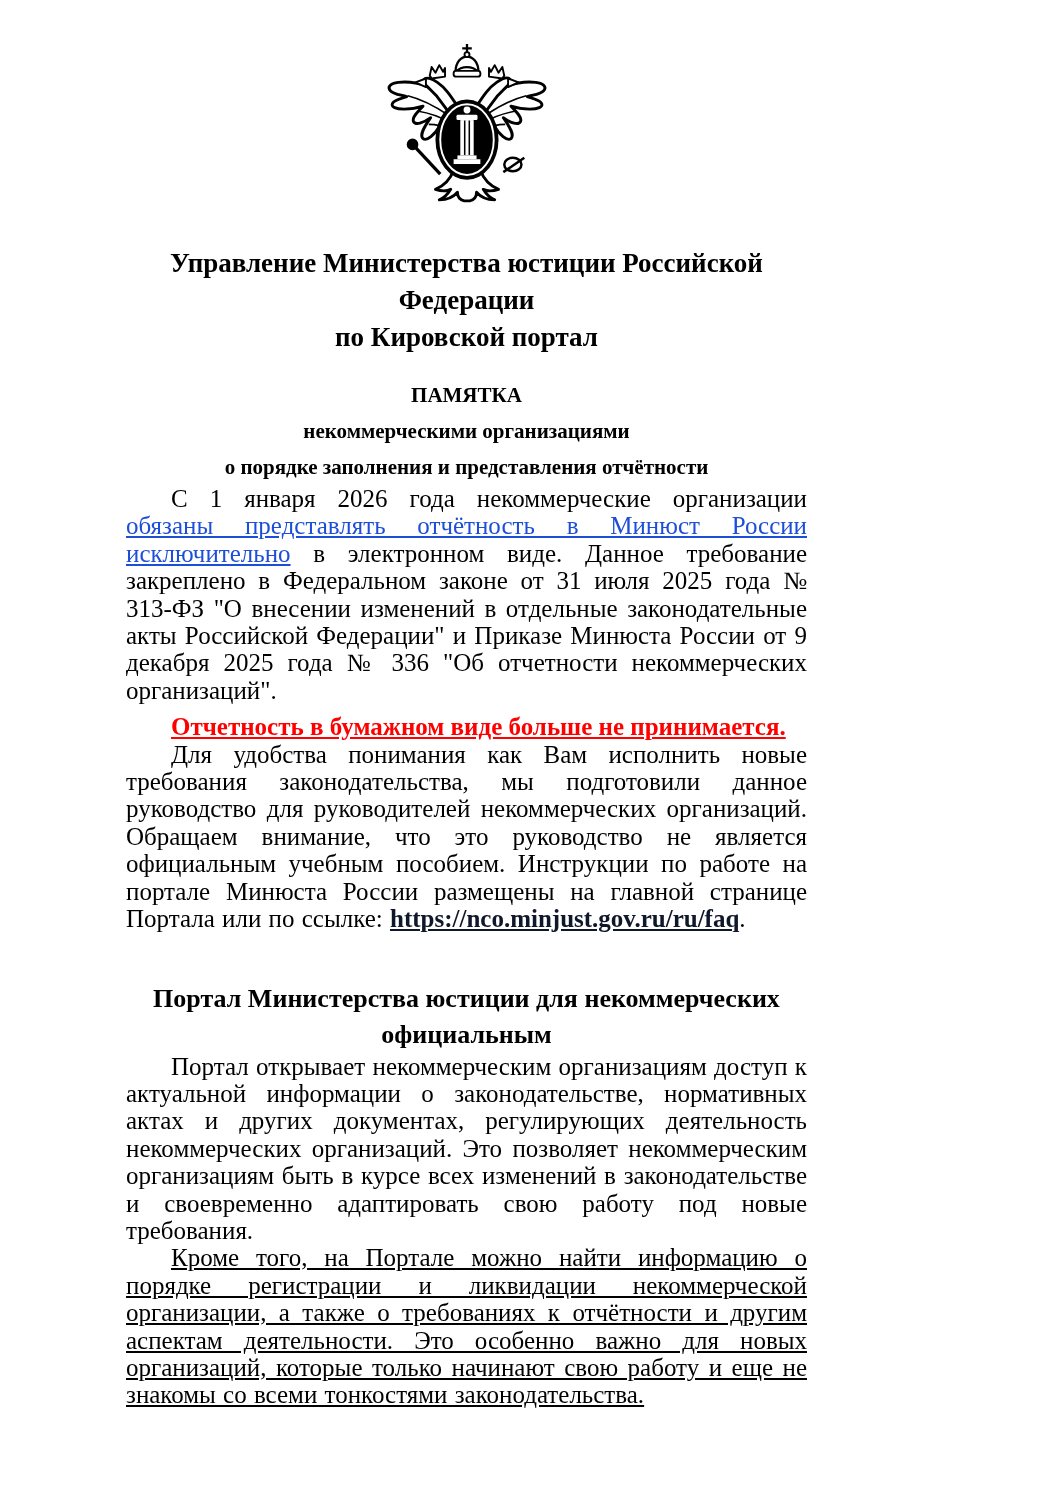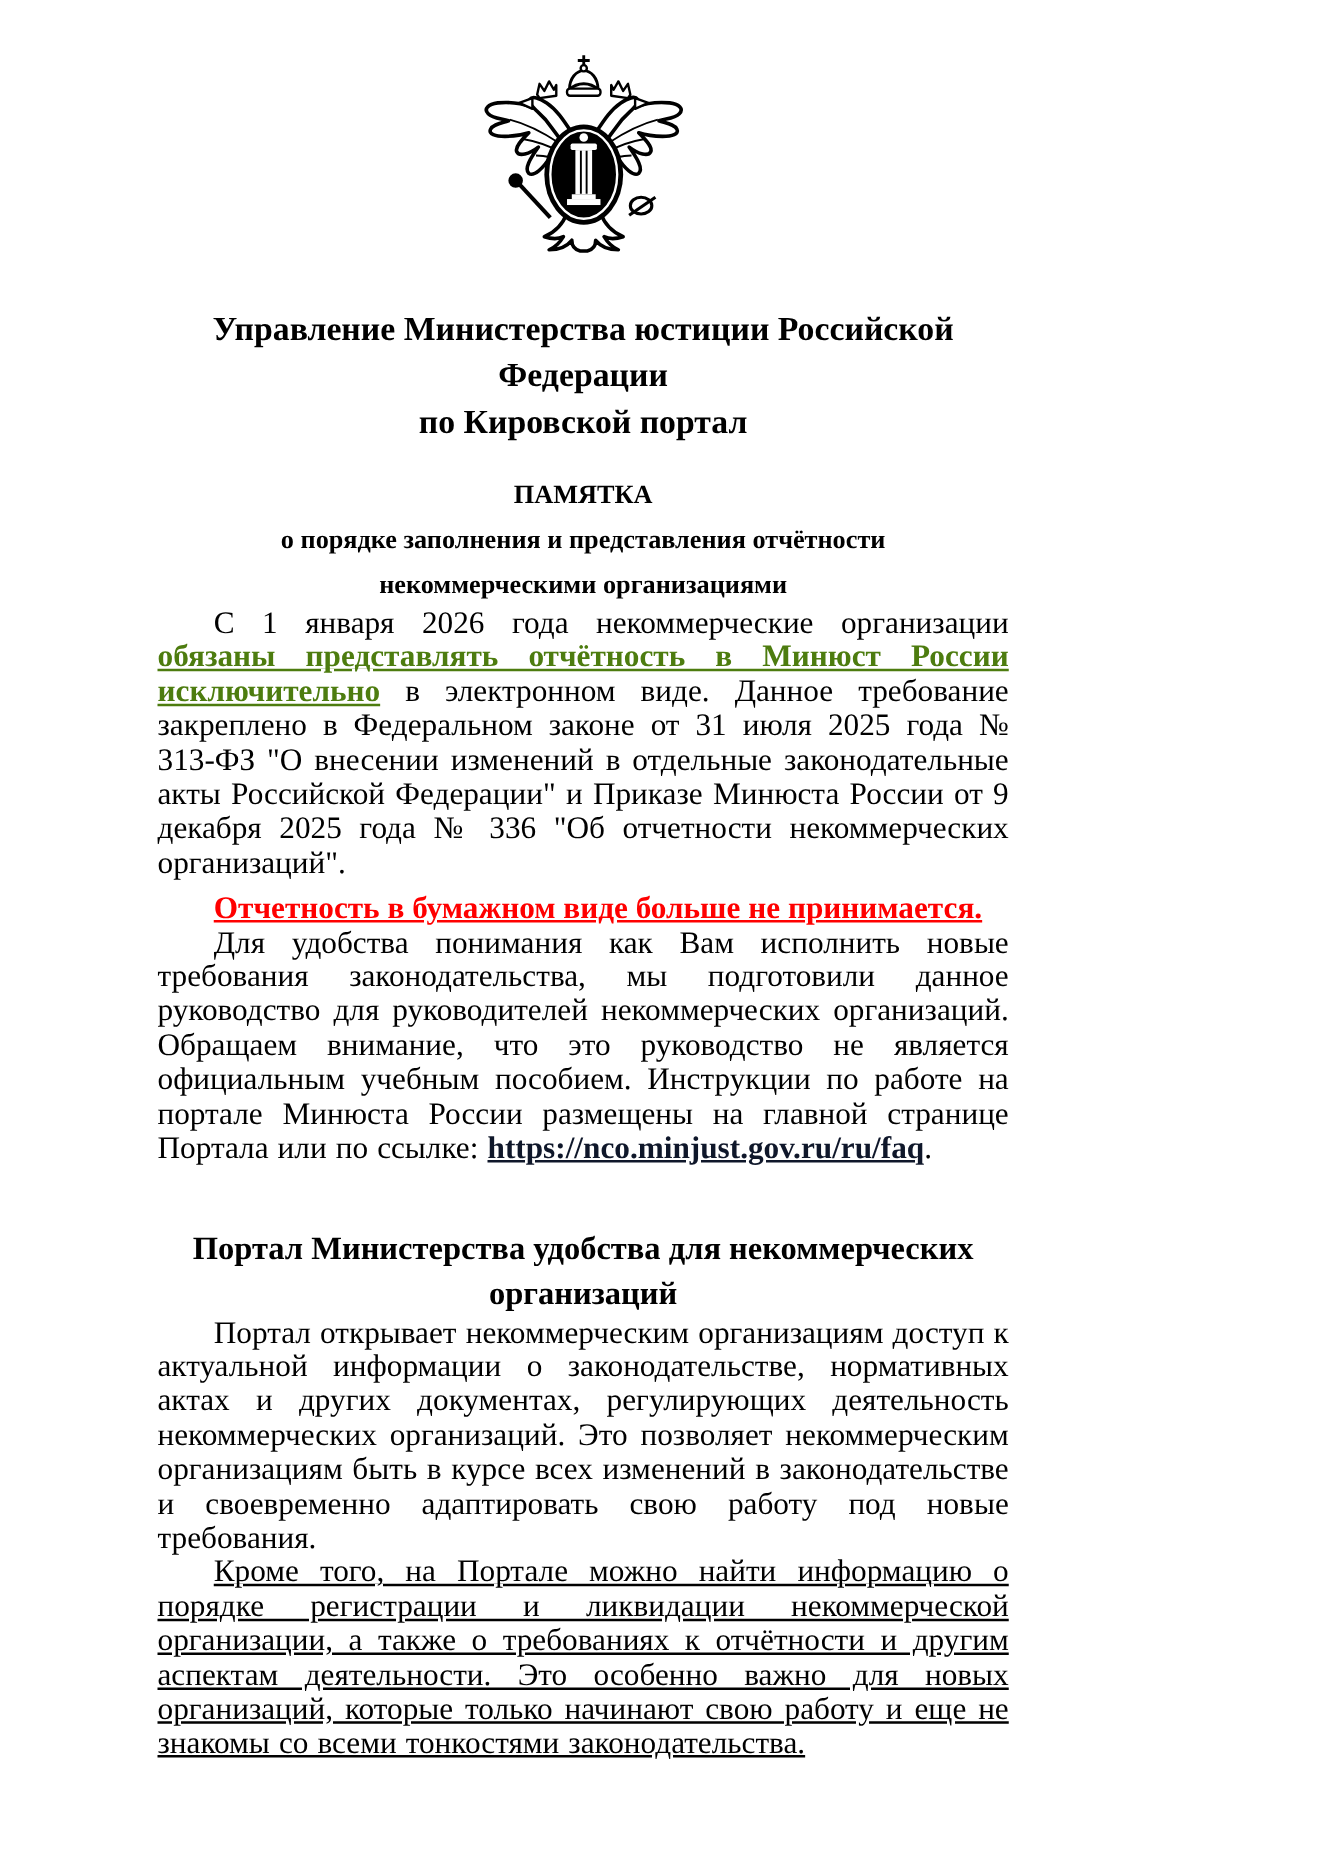--- a/index.html
+++ b/index.html
@@ -61,22 +61,22 @@
     text-align: center;
     font-weight: bold;
     font-size: 26px;
     line-height: 36px;
   }
   .p3 { margin-top: 11px; }
   .p4 { margin-top: 11px; }
   .p5 { margin-top: 8px; text-decoration: underline; }
   .seg-plain { }
   .seg-red {
-    color: #4d7c0f;
-    font-weight: bold;
+    color: #1d4ed8;
+    font-weight: normal;
     text-decoration: underline;
   }
   .seg-link {
     color: #0f172a;
     font-weight: bold;
     text-decoration: underline;
   }
   .seg-bold { font-weight: bold; }
 </style>
 </head>
@@ -137,33 +137,33 @@
     </svg>
   </div>
 
   <div class="org-title">
     <span class="line" style="display:block">Управление Министерства юстиции Российской Федерации</span>
     <span class="line" style="display:block">по Кировской портал</span>
   </div>
 
   <div class="doc-heading">
     <span class="line">ПАМЯТКА</span>
+    <span class="line">некоммерческими организациями</span>
     <span class="line">о порядке заполнения и представления отчётности</span>
-    <span class="line">некоммерческими организациями</span>
   </div>
 
   <div class="body-copy">
 
     <p class="p1"><span class="seg-plain">С 1 января 2026 года некоммерческие организации </span><span class="seg-red">обязаны представлять отчётность в Минюст России исключительно</span><span class="seg-plain"> в электронном виде. Данное требование закреплено в Федеральном законе от 31 июля 2025 года  № 313-ФЗ "О внесении изменений в отдельные законодательные акты Российской Федерации" и Приказе Минюста России от 9 декабря 2025 года № 336 "Об отчетности некоммерческих организаций".</span></p>
 
     <div class="notice-line">Отчетность в бумажном виде больше не принимается.</div>
 
     <p class="p2"><span class="seg-plain">Для удобства понимания как Вам исполнить новые требования законодательства, мы подготовили данное руководство для руководителей некоммерческих организаций. Обращаем внимание, что это руководство не является официальным учебным пособием. Инструкции по работе на портале Минюста России размещены на главной странице Портала или по ссылке: </span><span class="seg-link">https://nco.minjust.gov.ru/ru/faq</span><span class="seg-plain">.</span></p>
 
-    <div class="section-heading">Портал Министерства удобства для некоммерческих организаций</div>
+    <div class="section-heading">Портал Министерства юстиции для некоммерческих официальным</div>
 
 
     <p class="p4">Портал открывает некоммерческим организациям доступ к актуальной информации о законодательстве, нормативных актах и других документах, регулирующих деятельность некоммерческих организаций. Это позволяет некоммерческим организациям быть в курсе всех изменений в законодательстве и своевременно адаптировать свою работу под новые требования.</p>
 
     <p class="p5">Кроме того, на Портале можно найти информацию о порядке регистрации и ликвидации некоммерческой организации, а также о требованиях к отчётности и другим аспектам деятельности. Это особенно важно для новых организаций, которые только начинают свою работу и еще не знакомы со всеми тонкостями законодательства.</p>
 
   </div>
 
 </div>
 

